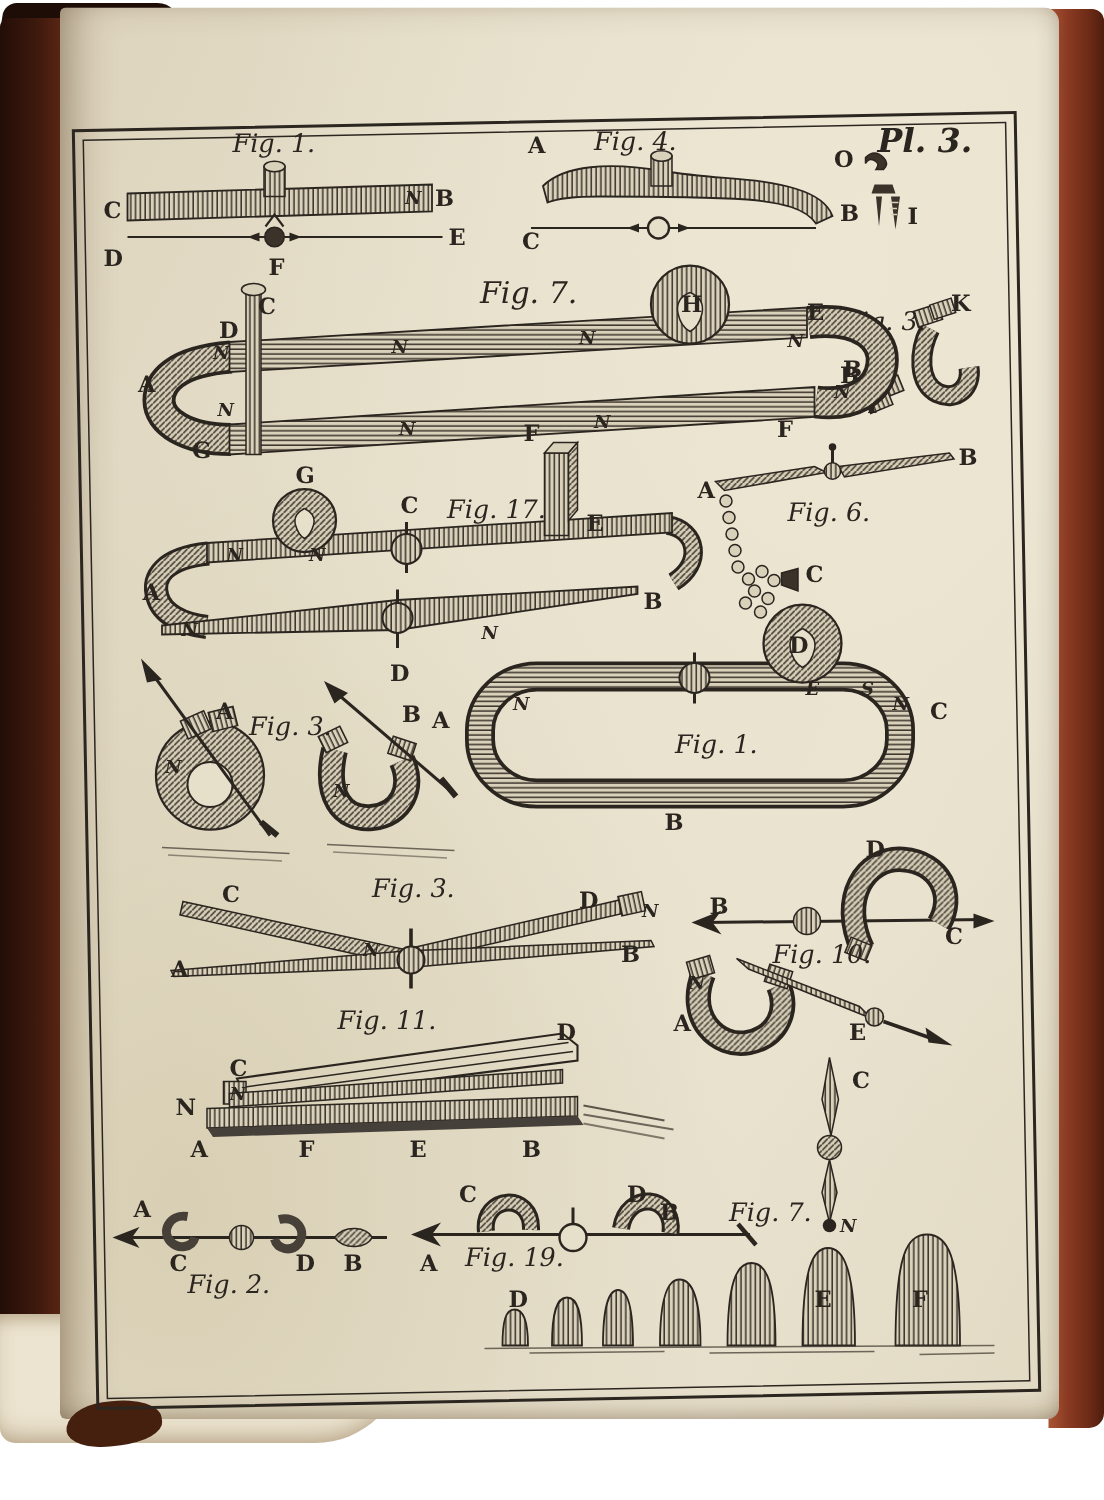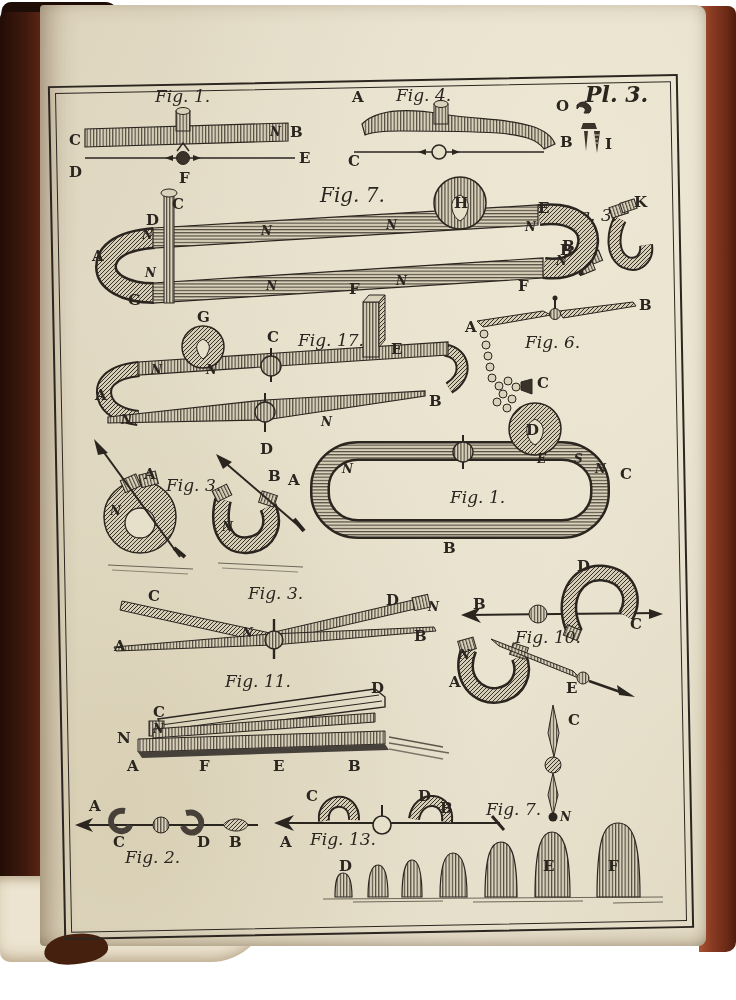--- a/index.html
+++ b/index.html
@@ -366,21 +366,21 @@
         <line x1="16" y1="40" x2="232" y2="40" stroke="#2b2520" stroke-width="2"></line>
         <polygon points="6,40 26,32 20,40 26,48" fill="#2b2520"></polygon>
         <line x1="224" y1="33" x2="236" y2="47" stroke="#2b2520" stroke-width="3"></line>
         <path d="M56,38 C53,14 87,11 86,37" fill="none" stroke="#2b2520" stroke-width="12"></path>
         <path d="M56,38 C53,14 87,11 86,37" fill="none" stroke="url(#hd)" stroke-width="8"></path>
         <path d="M146,36 C150,10 182,13 179,39" fill="none" stroke="#2b2520" stroke-width="12"></path>
         <path d="M146,36 C150,10 182,13 179,39" fill="none" stroke="url(#hd)" stroke-width="8"></path>
         <line x1="114" y1="22" x2="114" y2="38" stroke="#2b2520" stroke-width="2"></line>
         <circle cx="114" cy="42" r="9" fill="#e6dfca" stroke="#2b2520" stroke-width="1.6"></circle>
       </svg>
-      <span class="cap" style="left:42px;top:48px">Fig. 13.</span>
+      <span class="cap" style="left:42px;top:48px">Fig. 19.</span>
       <span class="lt" style="left:38px;top:6px">C</span>
       <span class="lt" style="left:150px;top:6px">D</span>
       <span class="lt" style="left:12px;top:52px">A</span>
       <span class="lt" style="left:172px;top:18px">B</span>
     </div>
 
     <span class="cap" style="left:428px;top:716px">Fig. 7.</span>
 
     <div class="fig" style="left:462px;top:618px;width:70px;height:125px">
       <svg width="70" height="125">

